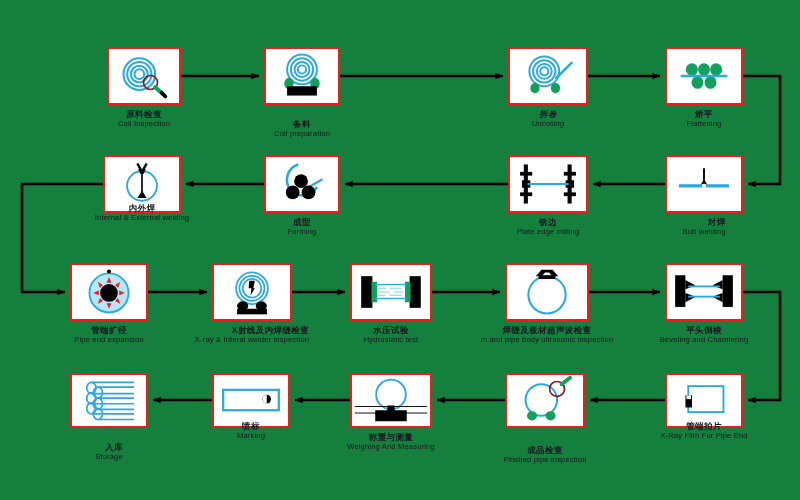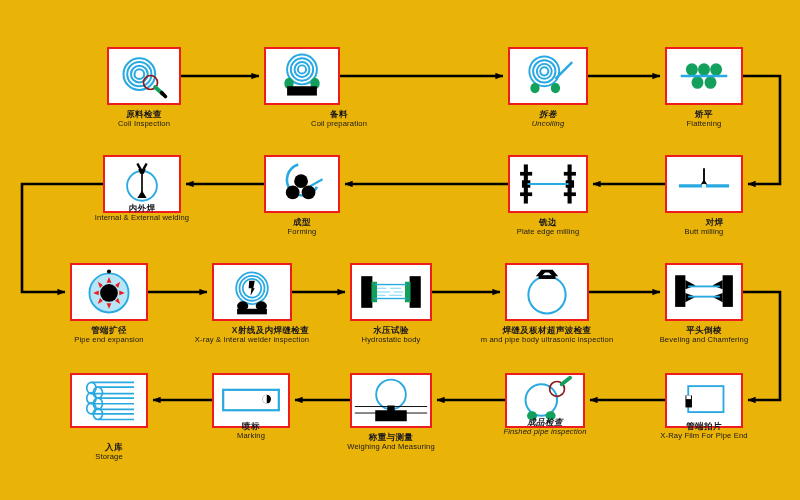--- a/index.html
+++ b/index.html
@@ -1,18 +1,18 @@
 <!DOCTYPE html>
 <html><head>
 <meta charset="utf-8">
 <style>
   html,body{margin:0;padding:0;background:#ffffff;}
   body{width:800px;height:500px;overflow:hidden;
        font-family:"Liberation Sans","DejaVu Sans",sans-serif;color:#111;}
-  #canvas{position:relative;width:800px;height:500px;background:#eab308;}
+  #canvas{position:relative;width:800px;height:500px;background:#15803d;}
 
   
   #wires{position:absolute;left:0;top:0;width:800px;height:500px;}
 
   
   .node{position:absolute;}
   .box{position:absolute;left:0;top:0;border:2px solid #ee1c1c;background:#fff;
        box-sizing:border-box;overflow:hidden;}
   .art{position:absolute;left:0;top:0;width:100%;height:100%;}
   .cap{position:absolute;left:50%;transform:translateX(-50%);
@@ -86,21 +86,21 @@
           <circle cx="38" cy="22" r="16"></circle>
             <circle cx="38" cy="22" r="12"></circle>
           <circle cx="38" cy="22" r="8"></circle>
             <circle cx="38" cy="22" r="4.4"></circle>
         </g>
         <ellipse cx="24" cy="37" rx="5" ry="6" fill="#12a05c"></ellipse>
         <ellipse cx="52" cy="37" rx="5" ry="6" fill="#12a05c"></ellipse>
         <rect x="22" y="40" width="32" height="10" fill="#000"></rect>
       </svg>
     </div>
-    <div class="cap" style="top:62px;margin-left:37px;">
+    <div class="cap" style="top:72px;">
       <div class="cn">备料</div>
       <div class="en">Coil preparation</div>
     </div>
   </div>
 
   <div class="node" style="left:508px;top:47px;width:80px;">
     <div class="box" style="width:80px;height:58px;">
       <svg class="art" viewBox="0 0 80 58">
         <g fill="none" stroke="#29a9e1" stroke-width="2.1">
           <circle cx="36" cy="24" r="16"></circle>
@@ -140,21 +140,21 @@
     <div class="box" style="width:78px;height:58px;">
       <svg class="art" viewBox="0 0 78 58">
         <path d="M39,12 L39,26" stroke="#000" stroke-width="2"></path>
         <path d="M34,32 L39,24 L44,32 Z" fill="#000"></path>
         <path d="M12,31 L66,31" stroke="#29a9e1" stroke-width="3.6"></path>
         <circle cx="39" cy="31" r="2.4" fill="#fff"></circle>
       </svg>
     </div>
     <div class="cap" style="top:62px;text-align:right;">
       <div class="cn">对焊</div>
-      <div class="en">Butt milling</div>
+      <div class="en">Butt welding</div>
     </div>
   </div>
 
   <div class="node" style="left:508px;top:155px;width:80px;">
     <div class="box" style="width:80px;height:58px;">
       <svg class="art" viewBox="0 0 80 58">
         <rect x="14" y="8" width="4.4" height="42" fill="#000"></rect>
         <rect x="61" y="8" width="4.4" height="42" fill="#000"></rect>
         <rect x="10" y="16" width="13" height="4" fill="#000"></rect>
         <rect x="10" y="38" width="13" height="4" fill="#000"></rect>
@@ -258,21 +258,21 @@
           <path d="M24,21 L58,21"></path>
             <path d="M24,36 L58,36"></path>
         </g>
         <g stroke="#7fd4f0" stroke-width="1.1">
           <path d="M26,25 h10 M40,25 h12 M26,29 h14 M44,29 h10 M26,32.5 h9 M39,32.5 h14"></path>
         </g>
       </svg>
     </div>
     <div class="cap" style="top:62px;">
       <div class="cn">水压试验</div>
-      <div class="en">Hydrostatic body</div>
+      <div class="en">Hydrostatic test</div>
     </div>
   </div>
 
   <div class="node" style="left:505px;top:263px;width:84px;">
     <div class="box" style="width:84px;height:58px;">
       <svg class="art" viewBox="0 0 84 58">
         <circle cx="42" cy="32" r="20" fill="none" stroke="#29a9e1" stroke-width="2.2"></circle>
         <path d="M30,12 L36,5 L48,5 L54,12 L48,12 L44,8 L40,8 L36,12 Z" fill="#000"></path>
         <rect x="33" y="11" width="18" height="4" fill="#000"></rect>
       </svg>
@@ -319,21 +319,21 @@
   <div class="node" style="left:505px;top:373px;width:80px;">
     <div class="box" style="width:80px;height:55px;">
       <svg class="art" viewBox="0 0 80 55">
         <circle cx="36" cy="27" r="17" fill="none" stroke="#29a9e1" stroke-width="2.2"></circle>
         <circle cx="53" cy="15" r="8" fill="none" stroke="#8b1a1a" stroke-width="1.8"></circle>
         <path d="M58,10 L67,3" stroke="#12a05c" stroke-width="4.2" stroke-linecap="round"></path>
         <ellipse cx="26" cy="44" rx="5.4" ry="5" fill="#12a05c"></ellipse>
         <ellipse cx="46" cy="44" rx="5.4" ry="5" fill="#12a05c"></ellipse>
       </svg>
     </div>
-    <div class="cap" style="top:44px;font-style:italic;">
+    <div class="cap" style="top:72px;">
       <div class="cn">成品检查</div>
       <div class="en">Finshed pipe inspection</div>
     </div>
   </div>
 
   <div class="node" style="left:350px;top:373px;width:82px;">
     <div class="box" style="width:82px;height:55px;">
       <svg class="art" viewBox="0 0 82 55">
         <circle cx="41" cy="21" r="16" fill="none" stroke="#29a9e1" stroke-width="2"></circle>
         <path d="M2,34 L80,34" stroke="#000" stroke-width="1"></path>

